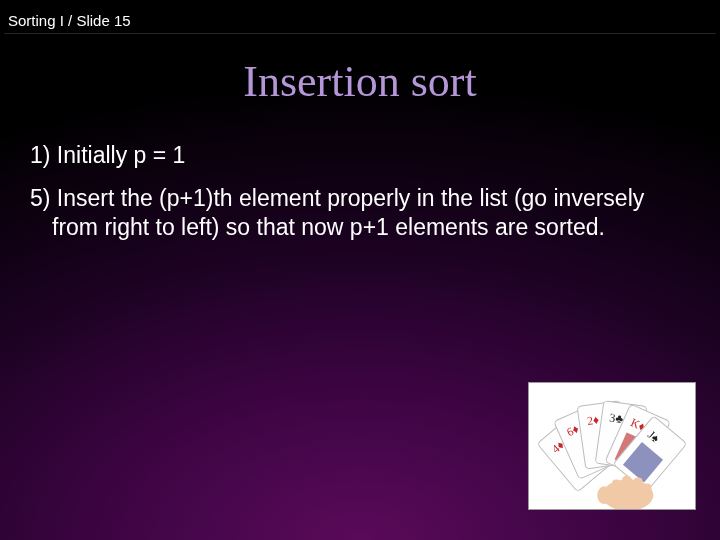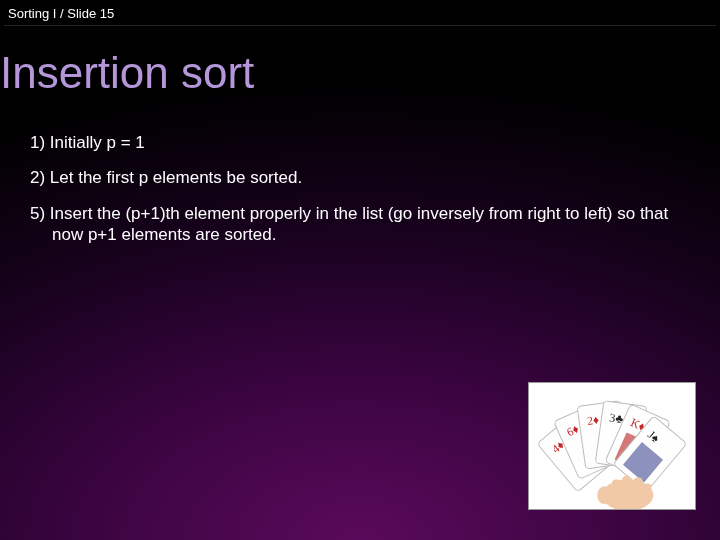--- a/index.html
+++ b/index.html
@@ -4,39 +4,40 @@
 <style>
   * { margin: 0; padding: 0; box-sizing: border-box; }
   html, body { width: 720px; height: 540px; overflow: hidden; }
   body {
     background: radial-gradient(ellipse 110% 85% at 50% 100%, #5a0a5a 0%, #3a0440 35%, #1a0220 65%, #000000 100%);
     font-family: Arial, Helvetica, sans-serif;
     color: #ffffff;
     position: relative;
   }
   .header {
-    padding: 6px 8px 4px 8px;
-    font-size: 13px;
+    padding: 12px 8px 4px 8px;
+    font-size: 15px;
     color: #ffffff;
   }
   .header-sep { height: 1px; background: rgba(255,255,255,0.15); margin: 0 4px 2px 4px; }
   .title {
-    font-family: Liberation Sans, sans-serif;
+    font-family: Liberation Serif, serif;
     font-size: 44px;
     color: #b597d9;
+    text-align: center;
     margin-top: 22px;
     margin-bottom: 34px;
     font-weight: 400;
   }
   .list {
     padding: 0 30px;
   }
   .list li {
     list-style: none;
-    font-size: 17px;
+    font-size: 23px;
     line-height: 1.25;
     margin-bottom: 14px;
     color: #ffffff;
     padding-left: 22px;
     text-indent: -22px;
   }
   .cards-img {
     position: absolute;
     right: 24px;
     bottom: 30px;
@@ -55,21 +56,20 @@
   <span>Sorting I</span>
   <span>/</span>
   <span>Slide 15</span>
 </div>
 <div class="header-sep"></div>
 
 <h1 class="title">Insertion sort</h1>
 
 <ul class="list">
   <li>1) Initially p = 1</li>
-  <li>2) Let the first p elements be sorted.</li>
   <li>5) Insert the (p+1)th element properly in the list (go inversely from right to left) so that now p+1 elements are sorted.</li>
 </ul>
 
 <div class="cards-img" title="hand-holding-playing-cards">
   <svg viewBox="0 0 168 128">
     <rect x="0" y="0" width="168" height="128" fill="#ffffff"></rect>
 
     <g transform="translate(84,118)">
       <g transform="rotate(-40)">
           <rect x="-22" y="-92" width="44" height="64" rx="4" fill="#fefefe" stroke="#bbb"></rect>

